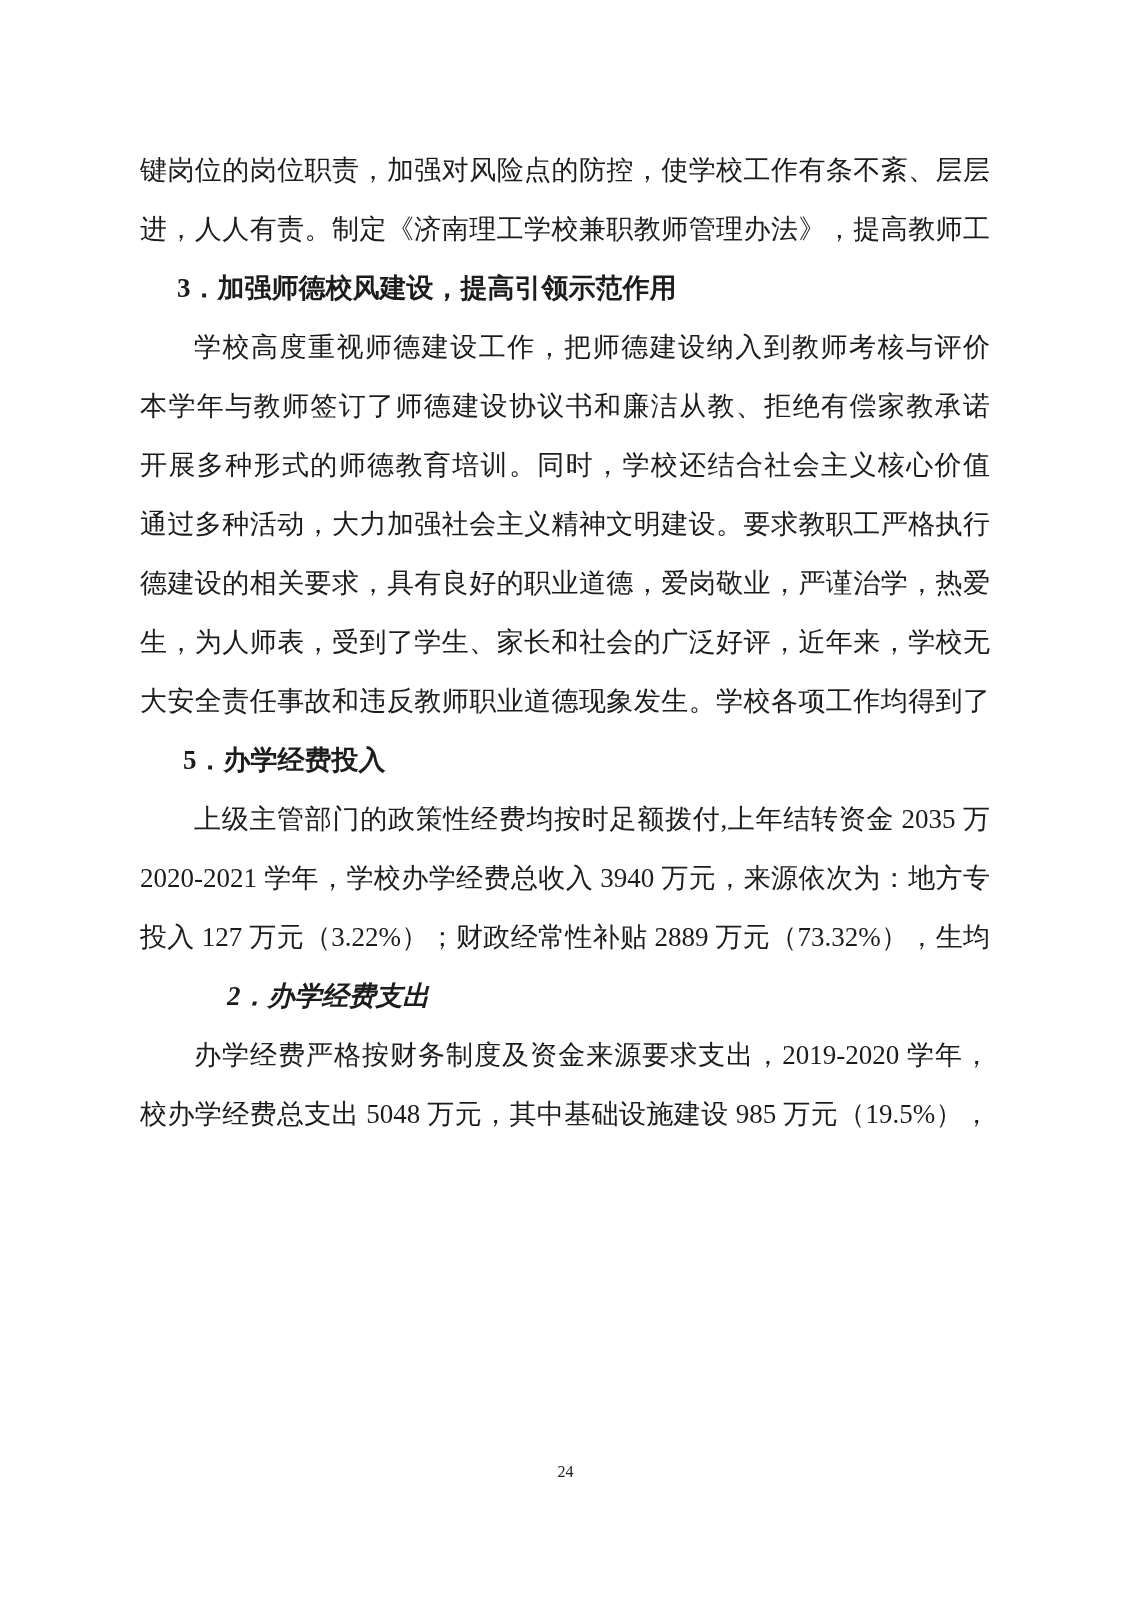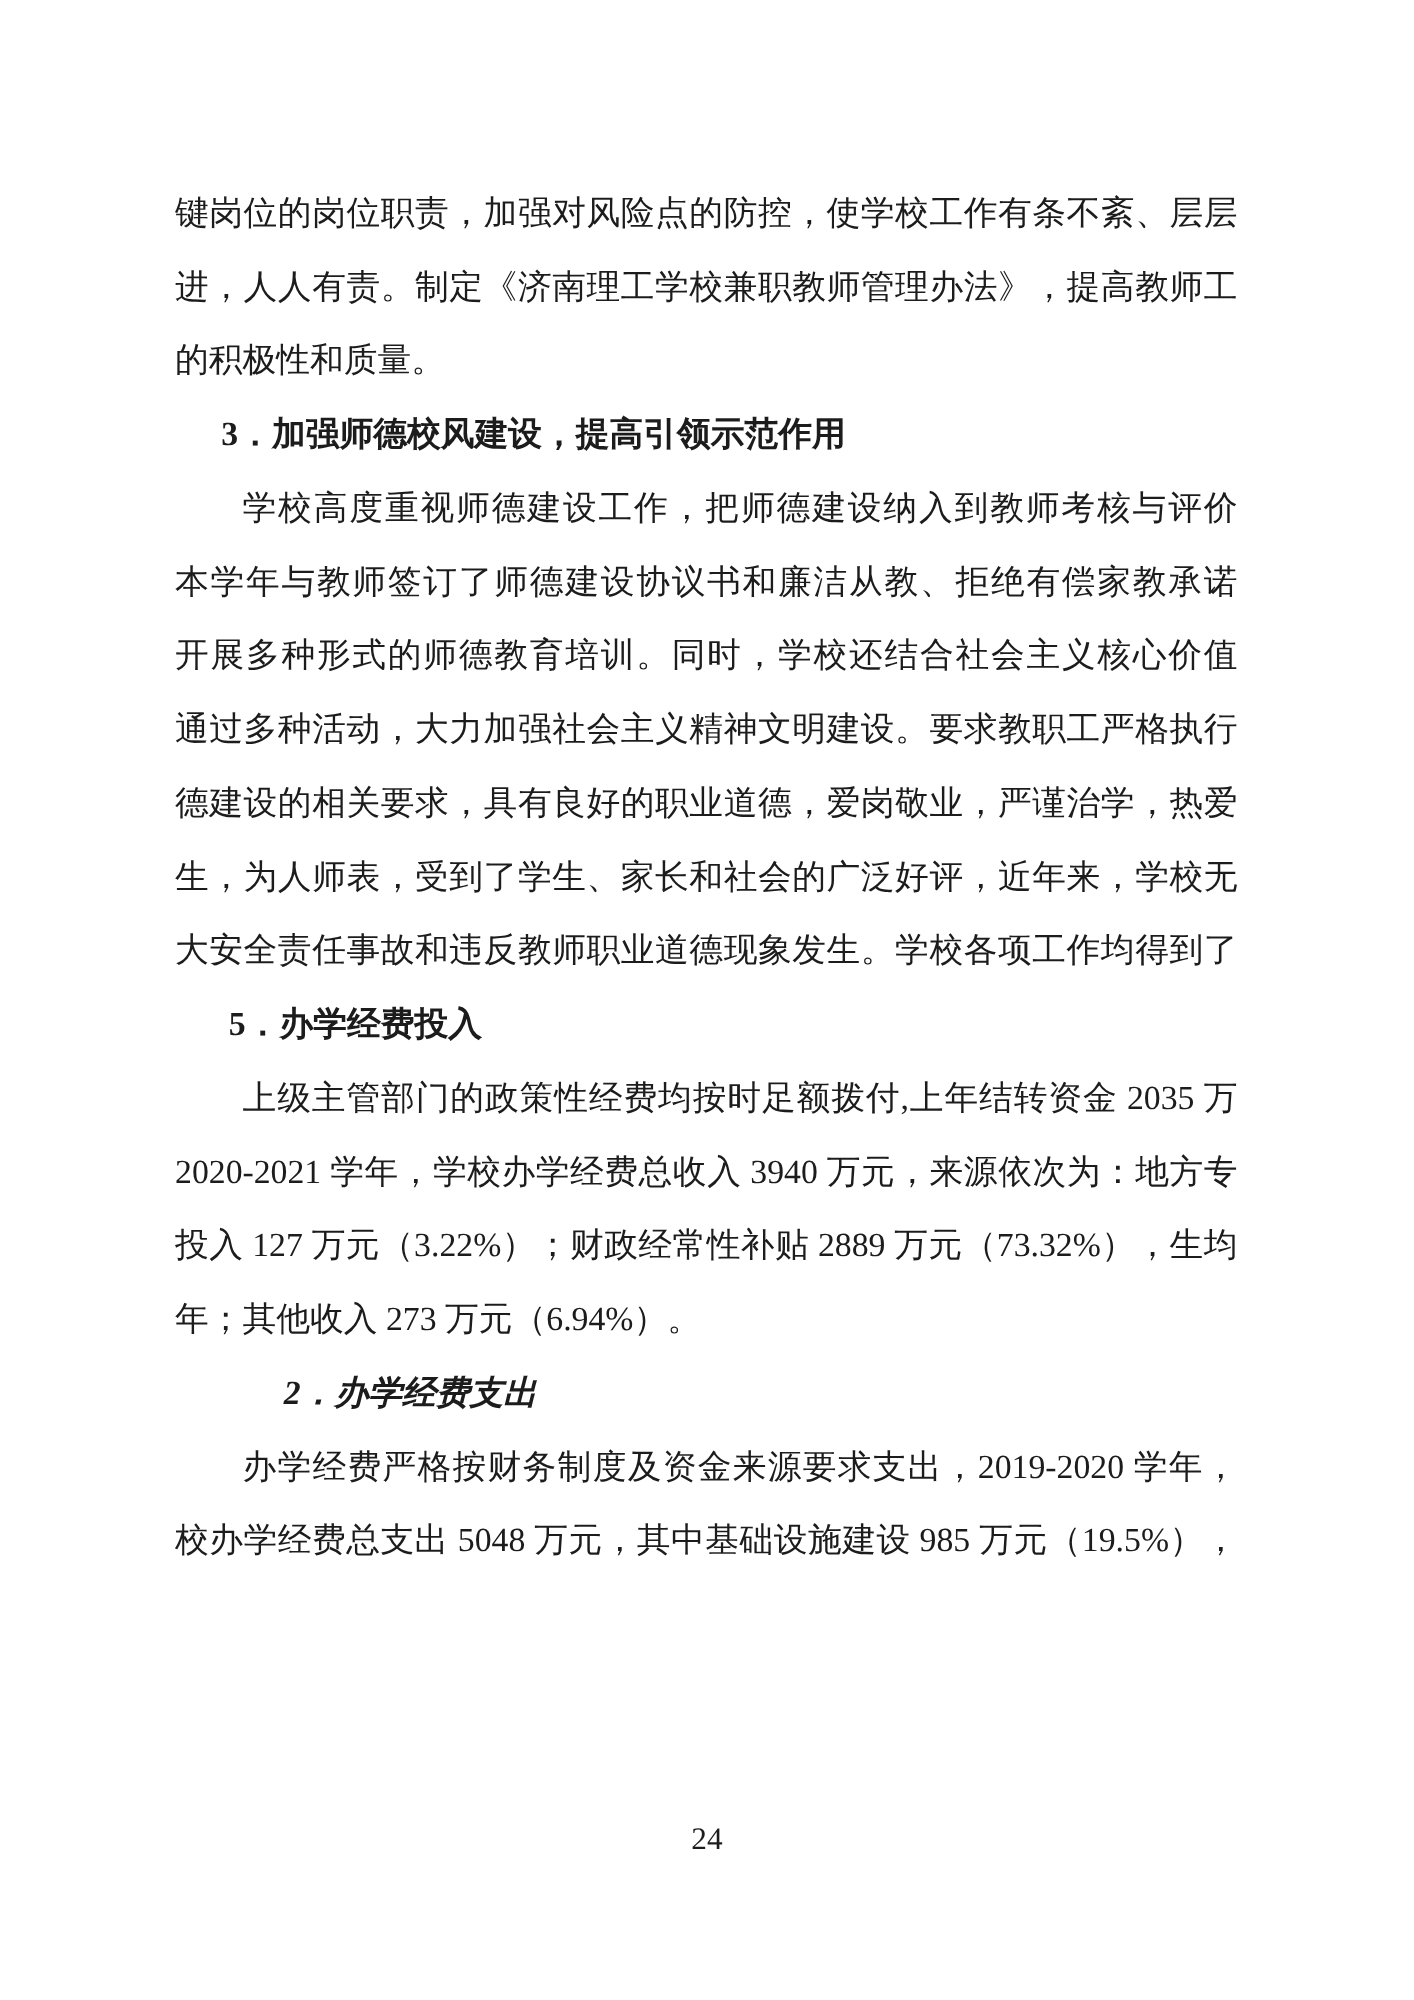--- a/index.html
+++ b/index.html
@@ -44,44 +44,42 @@
   .ind-h2    { padding-left: 37px; }
   .ind-sec   { padding-left: 73px; }
   .ind-num1  { padding-left: 43px; }
   .ind-num2  { padding-left: 87px; font-style: italic; }
   .page-number {
     position: absolute;
     left: 0;
     top: 1452px;
     width: 100%;
     text-align: center;
-    font-size: 25px;
+    font-size: 16px;
     line-height: 40px;
     color: #1c1c1c;
   }
 </style>
 </head>
 <body>
 
 <div class="page">
   <div class="text-block">
     <div class="line fill">键岗位的岗位职责，加强对风险点的防控，使学校工作有条不紊、层层推</div>
     <div class="line fill">进，人人有责。制定《济南理工学校兼职教师管理办法》，提高教师工作</div>
-    <div class="line">的积极性和质量。</div>
     <div class="line heading ind-h2">3．加强师德校风建设，提高引领示范作用</div>
     <div class="line fill ind-para">学校高度重视师德建设工作，把师德建设纳入到教师考核与评价中，</div>
     <div class="line fill">本学年与教师签订了师德建设协议书和廉洁从教、拒绝有偿家教承诺书，</div>
     <div class="line fill">开展多种形式的师德教育培训。同时，学校还结合社会主义核心价值观，</div>
     <div class="line fill">通过多种活动，大力加强社会主义精神文明建设。要求教职工严格执行师</div>
     <div class="line fill">德建设的相关要求，具有良好的职业道德，爱岗敬业，严谨治学，热爱学</div>
     <div class="line fill">生，为人师表，受到了学生、家长和社会的广泛好评，近年来，学校无重</div>
     <div class="line fill">大安全责任事故和违反教师职业道德现象发生。学校各项工作均得到了社</div>
     <div class="line heading ind-num1">5．办学经费投入</div>
     <div class="line fill ind-para">上级主管部门的政策性经费均按时足额拨付,上年结转资金 2035 万元。</div>
     <div class="line fill">2020-2021 学年，学校办学经费总收入 3940 万元，来源依次为：地方专项</div>
     <div class="line fill">投入 127 万元（3.22%）；财政经常性补贴 2889 万元（73.32%），生均经</div>
-    <div class="line">年；其他收入 273 万元（6.94%）。</div>
     <div class="line heading ind-num2">2．办学经费支出</div>
     <div class="line fill ind-para">办学经费严格按财务制度及资金来源要求支出，2019-2020 学年，学</div>
     <div class="line fill">校办学经费总支出 5048 万元，其中基础设施建设 985 万元（19.5%），设</div>
   </div>
   <div class="page-number">24</div>
 </div>
 
 </body></html>

